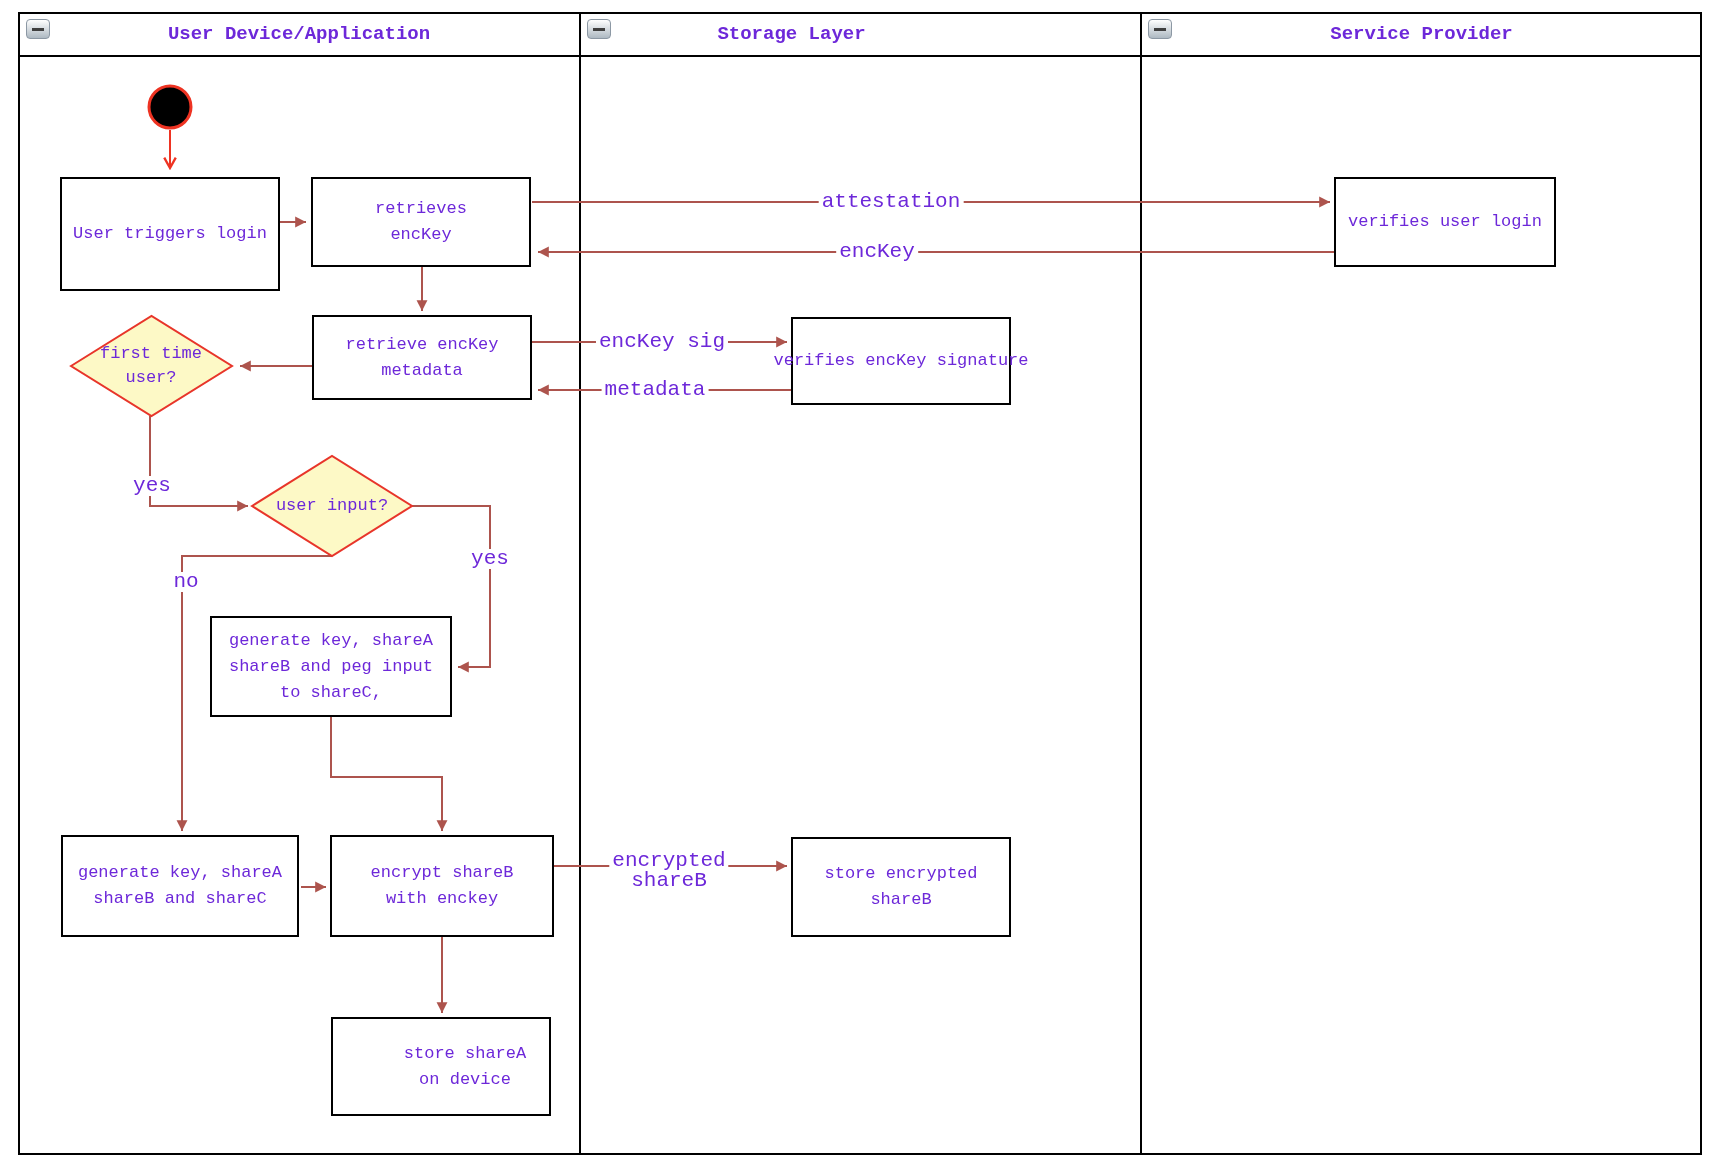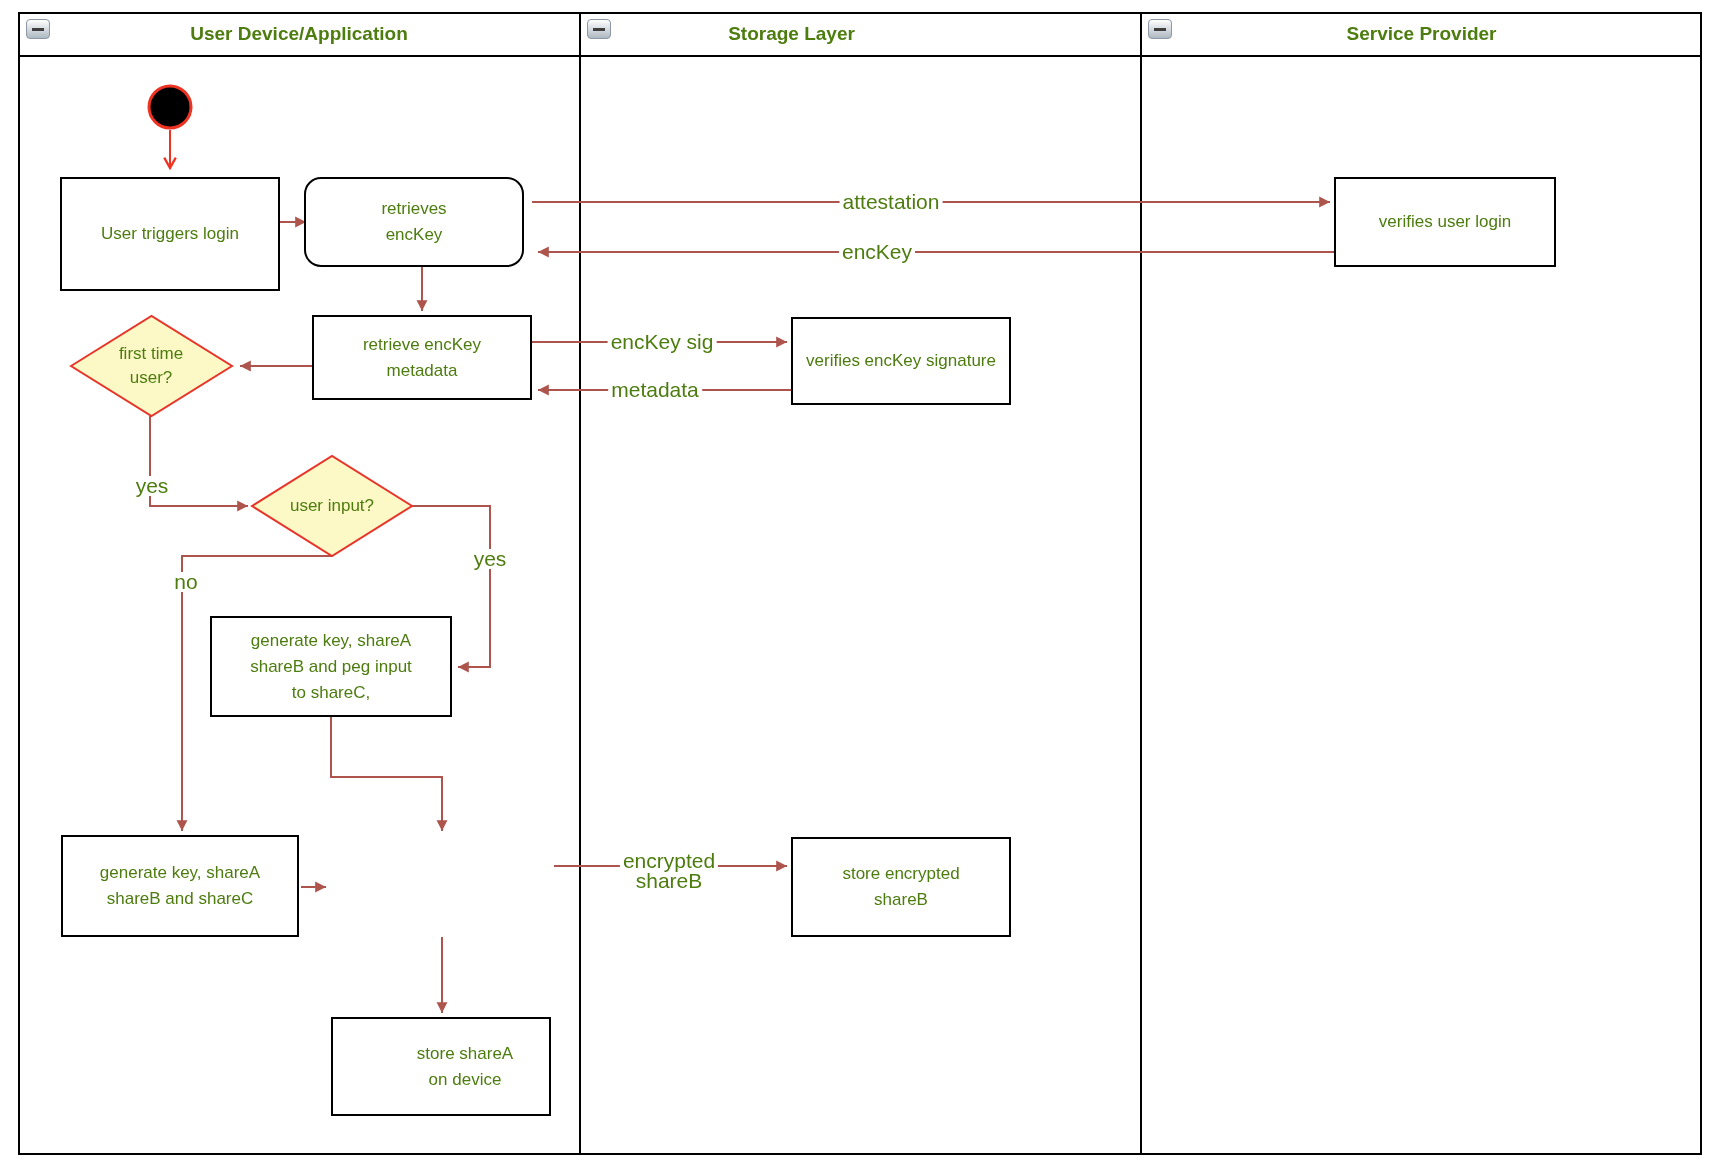--- a/index.html
+++ b/index.html
@@ -1,17 +1,17 @@
 <!DOCTYPE html>
 <html style="--arrow: #ad544d; --start: #ee3322; --diamond-fill: #fdf9c6; --diamond-stroke: #e8352a; --box-fill: #ffffff; --box-stroke: #000000;"><head>
 <meta charset="utf-8">
 <style>
   html,body{margin:0;padding:0;background:#fff;}
   #stage{position:relative;width:1720px;height:1170px;background:#fff;overflow:hidden;
-         font-family:Liberation Sans, sans-serif;color:#4d7c0f;}
+         font-family:Liberation Mono, monospace;color:#6d28d9;}
   .abs{position:absolute;}
   
   .frame{left:18px;top:12px;width:1684px;height:1143px;border:2px solid #000;box-sizing:border-box;}
   .vdiv{top:12px;width:2px;height:1143px;background:#000;}
   .hline{left:18px;top:55px;width:1684px;height:2px;background:#000;}
   .lane-title{top:22px;height:24px;font-size:19px;font-weight:bold;text-align:center;line-height:24px;}
   .collapse{width:24px;height:20px;border:1px solid #8c98a4;border-radius:4px;box-sizing:border-box;
             background:linear-gradient(#ffffff,#aeb9c2);display:flex;align-items:center;justify-content:center;}
   .collapse .minus{width:12px;height:3px;background:#3f3f3f;}
   
@@ -79,21 +79,21 @@
 
     <polygon points="71,366 151.5,316 232,366 151.5,416" style="fill:var(--diamond-fill,#fdf9c6);stroke:var(--diamond-stroke,#e8352a);stroke-width:2;"></polygon>
     <polygon points="252,506 332,456 412,506 332,556" style="fill:var(--diamond-fill,#fdf9c6);stroke:var(--diamond-stroke,#e8352a);stroke-width:2;"></polygon>
 
     <circle cx="170" cy="107" r="21" style="fill:#000;stroke:var(--start,#ee3322);stroke-width:3;"></circle>
   </svg>
 
   <div class="abs node" style="left:60px;top:177px;width:220px;height:114px;">
       <span class="node-label">User triggers login</span>
     </div>
-  <div class="abs node" style="left:304px;top:177px;width:220px;height:90px;border-radius:17px;">
+  <div class="abs node" style="left:311px;top:177px;width:220px;height:90px;">
       <span class="node-label">retrieves
 encKey</span>
     </div>
   <div class="abs node" style="left:312px;top:315px;width:220px;height:85px;">
       <span class="node-label">retrieve encKey
 metadata</span>
     </div>
   <div class="abs node" style="left:1334px;top:177px;width:222px;height:90px;">
       <span class="node-label">verifies user login</span>
     </div>
@@ -101,20 +101,24 @@
       <span class="node-label nowrap">verifies encKey signature</span>
     </div>
   <div class="abs node" style="left:210px;top:616px;width:242px;height:101px;">
       <span class="node-label">generate key, shareA
 shareB and peg input
 to shareC,</span>
     </div>
   <div class="abs node" style="left:61px;top:835px;width:238px;height:102px;">
       <span class="node-label">generate key, shareA
 shareB and shareC</span>
+    </div>
+  <div class="abs node" style="left:330px;top:835px;width:224px;height:102px;">
+      <span class="node-label">encrypt shareB
+with enckey</span>
     </div>
   <div class="abs node" style="left:791px;top:837px;width:220px;height:100px;">
       <span class="node-label">store encrypted
 shareB</span>
     </div>
   <div class="abs node" style="left:331px;top:1017px;width:220px;height:99px;padding-left:48px;">
       <span class="node-label">store shareA
 on device</span>
     </div>
 

